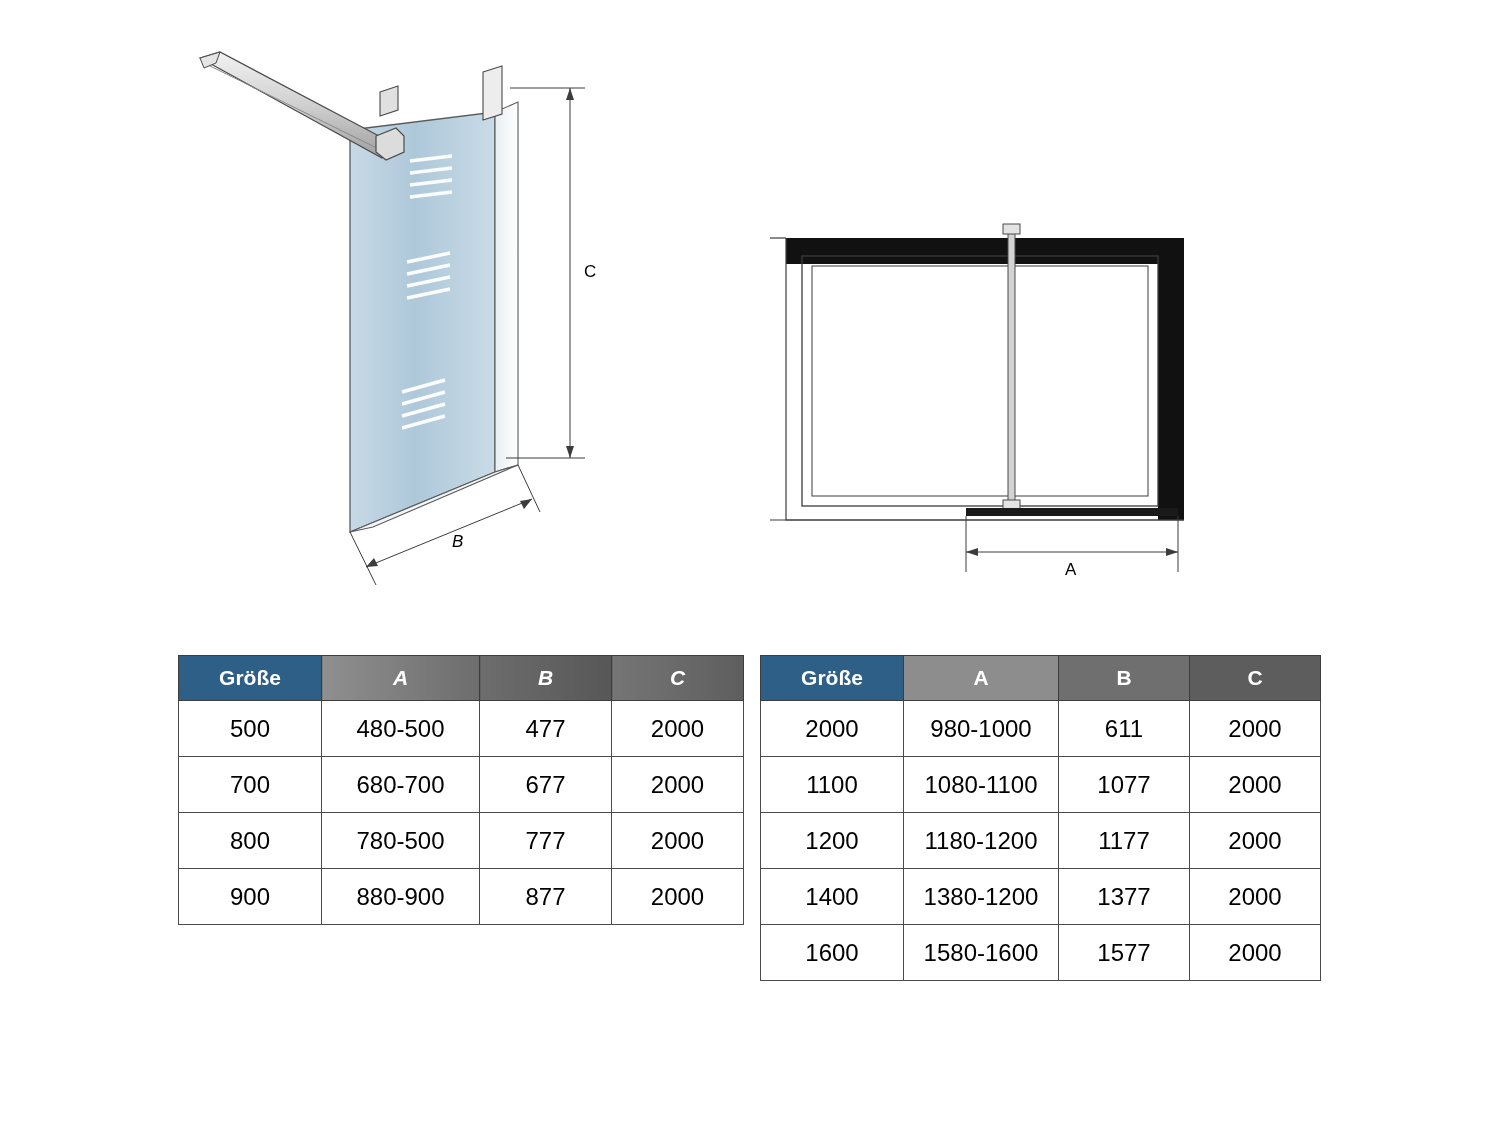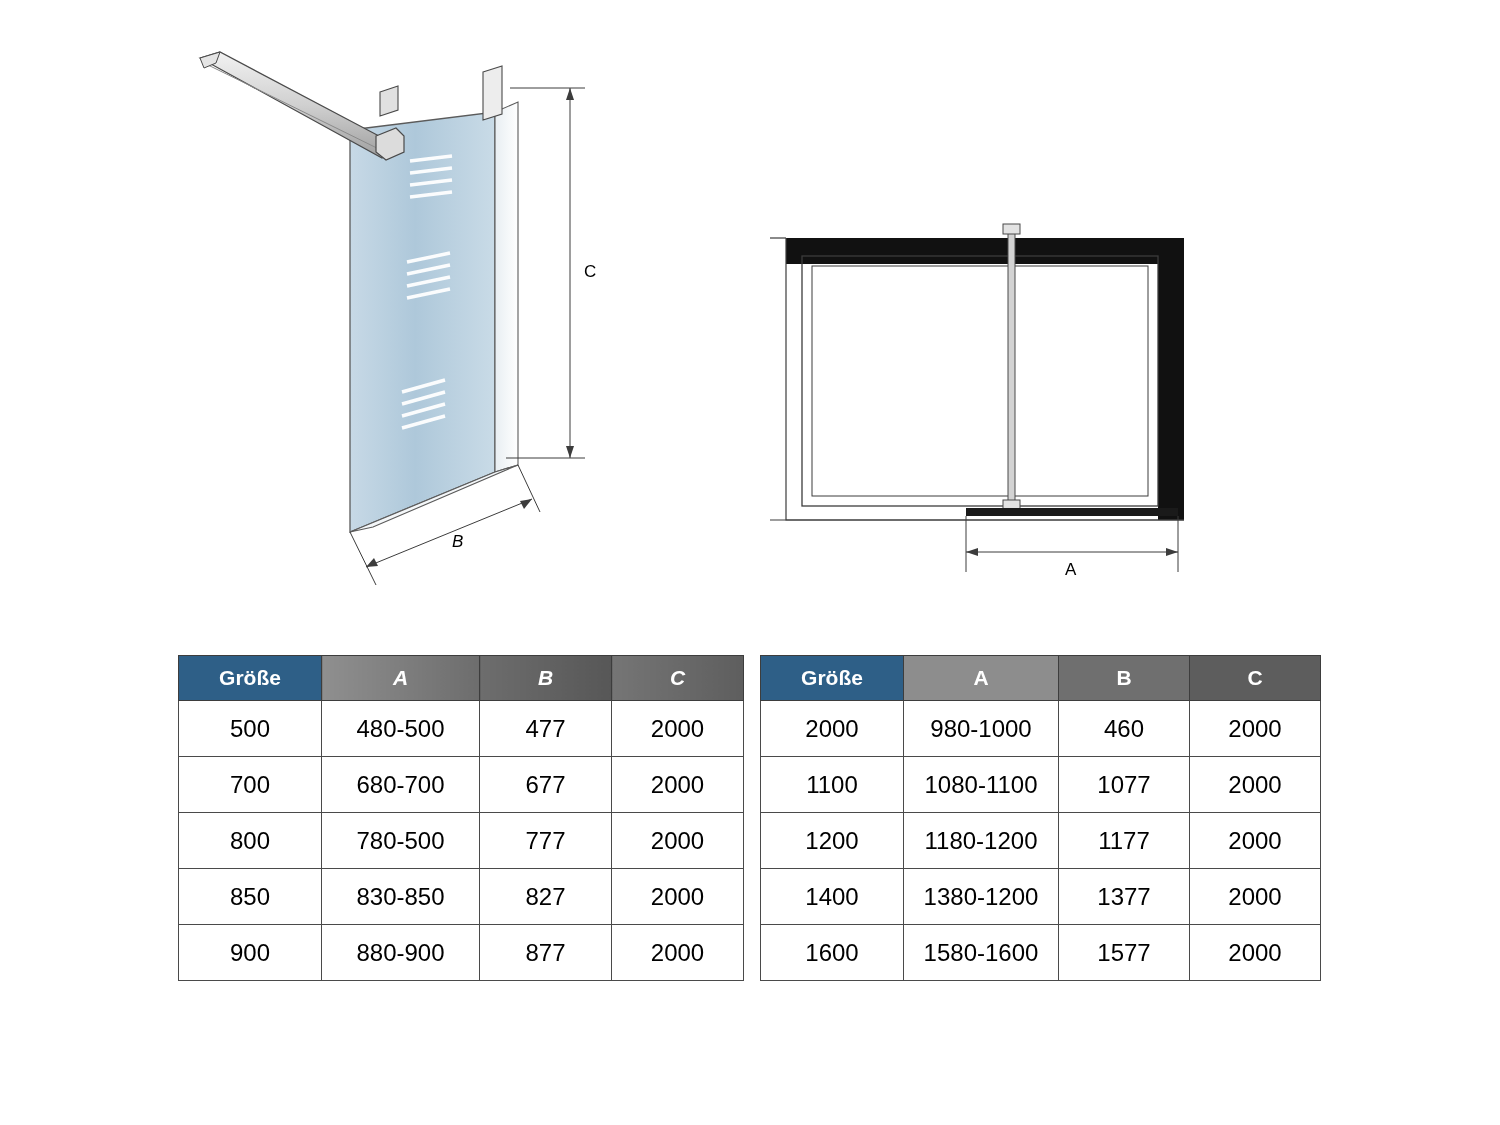--- a/index.html
+++ b/index.html
@@ -256,26 +256,20 @@
       <td>677</td>
       <td>2000</td>
     </tr>
     <tr>
       <td>800</td>
       <td>780-500</td>
       <td>777</td>
       <td>2000</td>
     </tr>
     <tr>
-      <td>850</td>
-      <td>830-850</td>
-      <td>827</td>
-      <td>2000</td>
-    </tr>
-    <tr>
       <td>900</td>
       <td>880-900</td>
       <td>877</td>
       <td>2000</td>
     </tr>
   </tbody>
 </table>
 
 <table class="size-table" id="table-right" style="position:absolute; width: 560px;">
   <colgroup>
@@ -289,21 +283,21 @@
       <th class="h-size">Größe</th>
       <th class="h-a">A</th>
       <th class="h-b">B</th>
       <th class="h-c">C</th>
     </tr>
   </thead>
   <tbody>
     <tr>
       <td>2000</td>
       <td>980-1000</td>
-      <td>460</td>
+      <td>611</td>
       <td>2000</td>
     </tr>
     <tr>
       <td>1100</td>
       <td>1080-1100</td>
       <td>1077</td>
       <td>2000</td>
     </tr>
     <tr>
       <td>1200</td>

